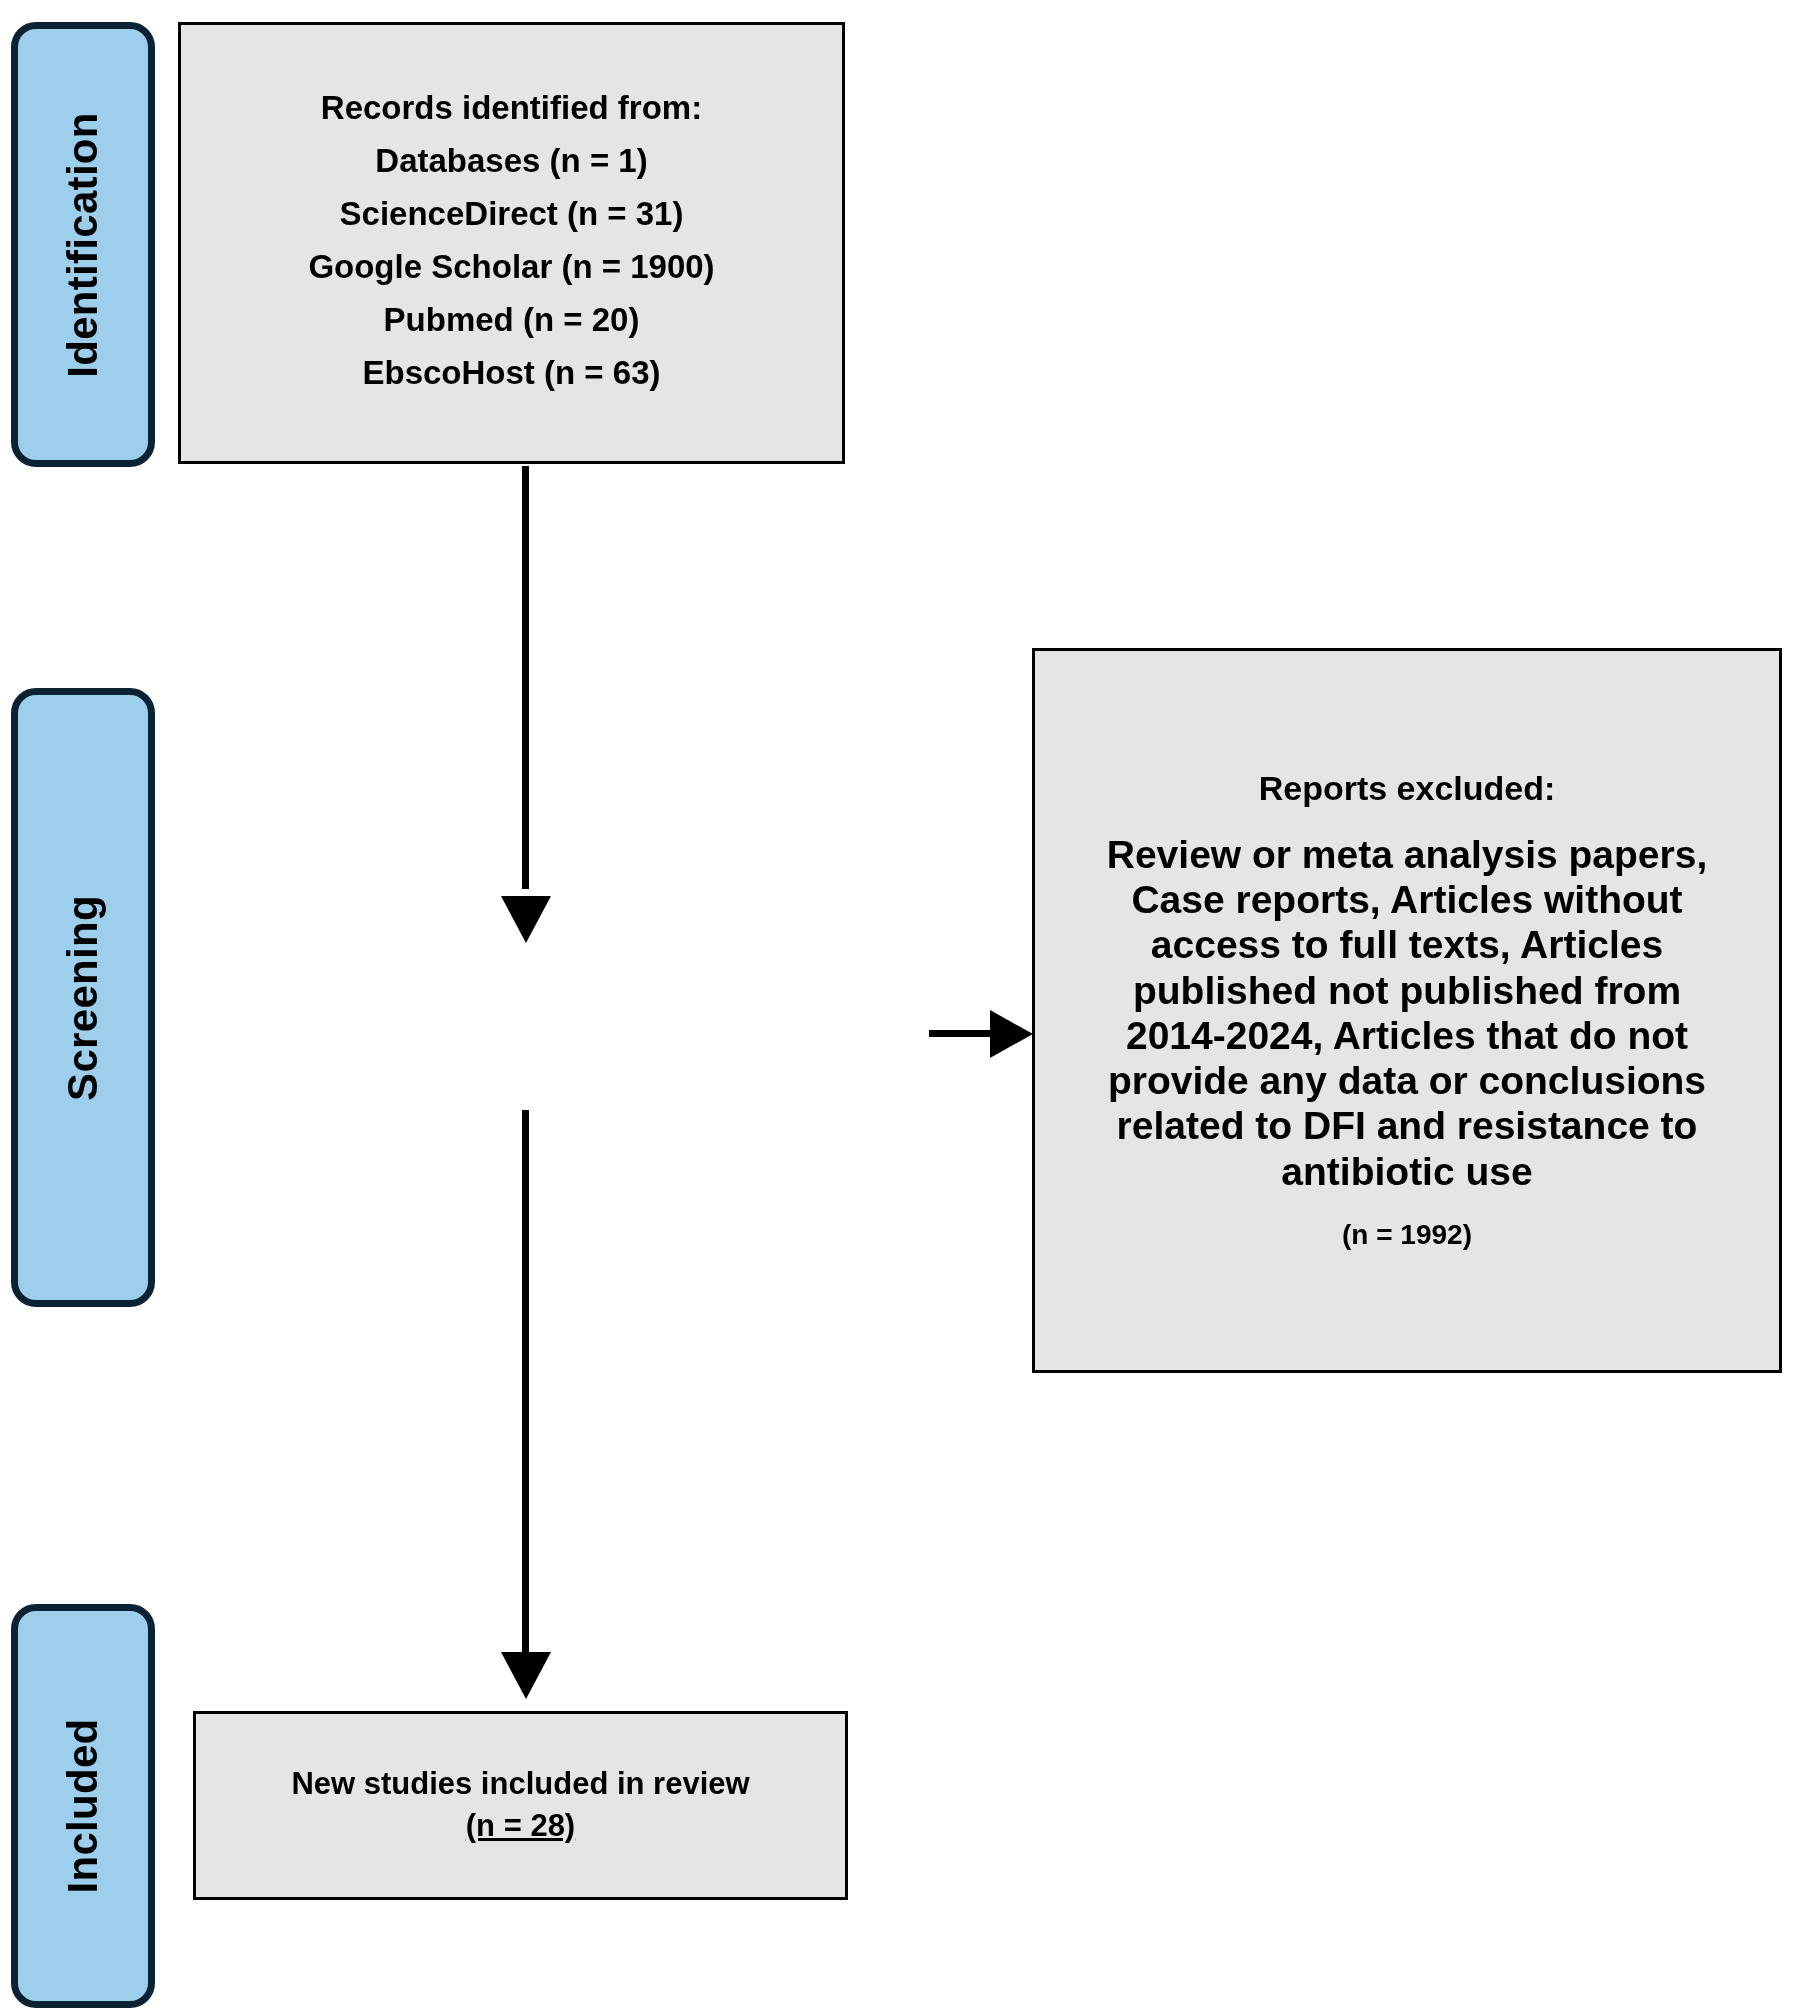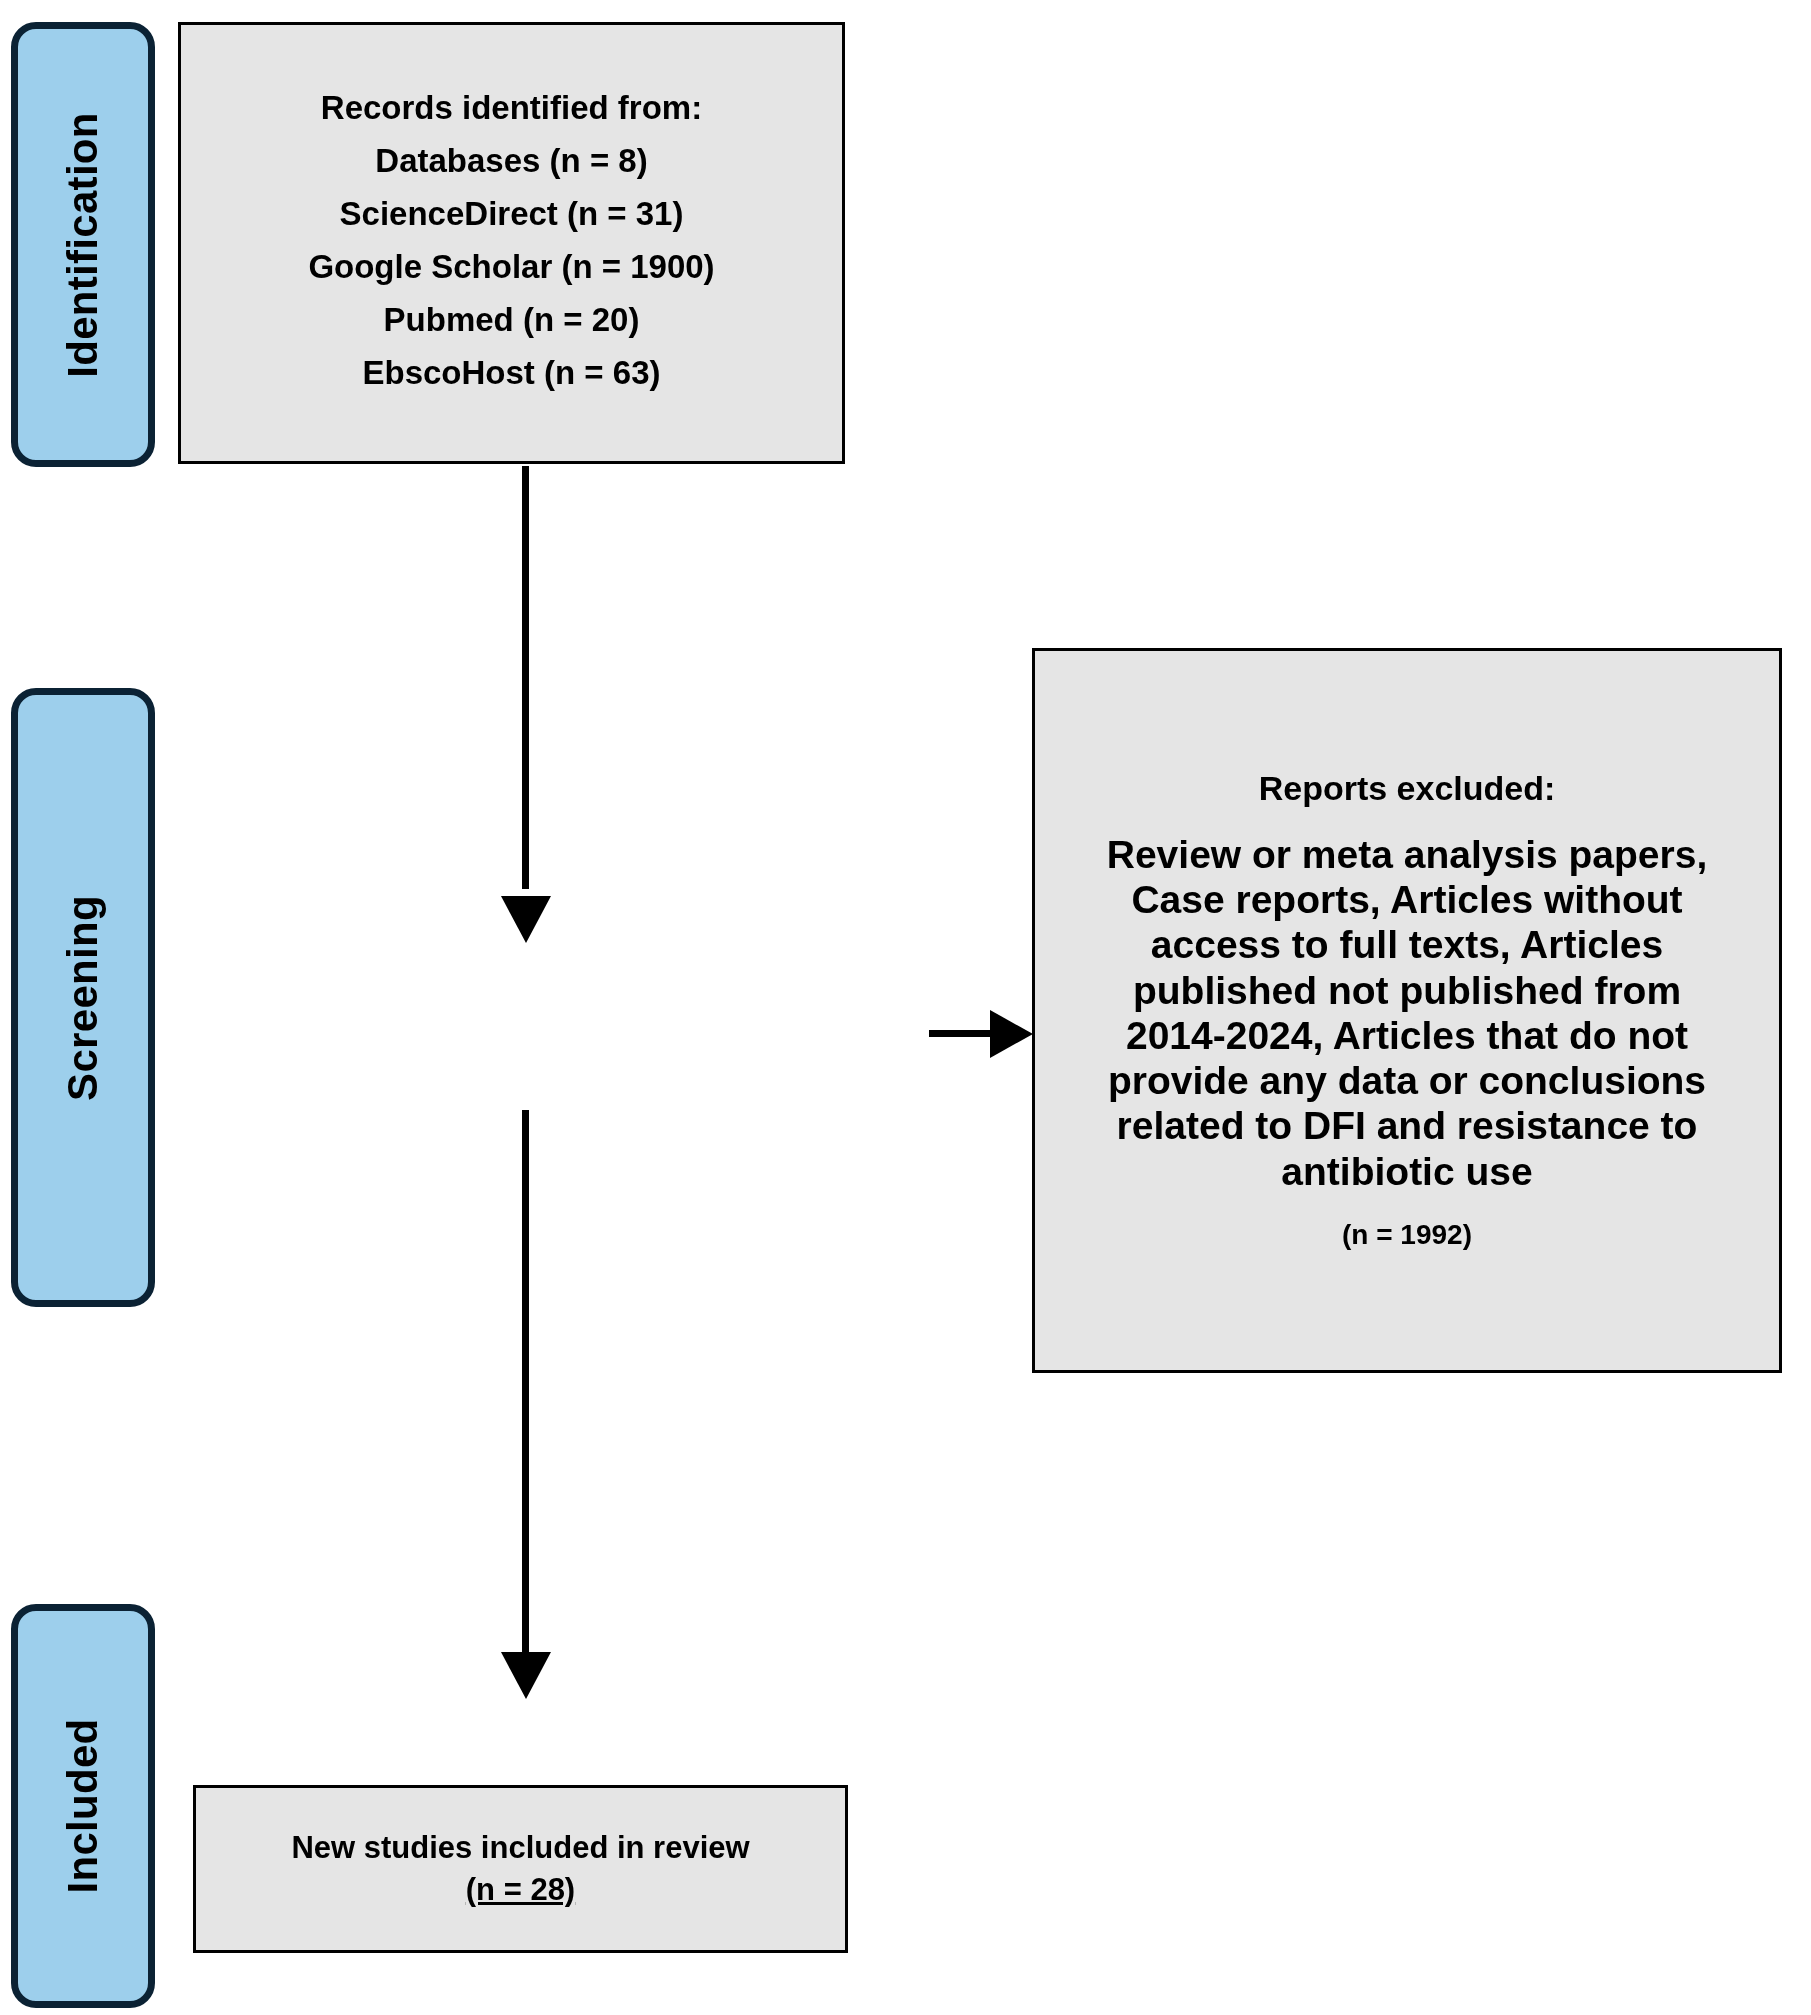--- a/index.html
+++ b/index.html
@@ -102,22 +102,22 @@
     line-height: 1.16;
     max-width: 654px;
   }
   #box-excluded .count {
     font-size: 28px;
     line-height: 1.1;
     margin-top: 26px;
   }
 
   #box-included {
-    left: 193px; top: 1785px;
-    width: 655px; height: 168px;
+    left: 193px; top: 1711px;
+    width: 655px; height: 189px;
     padding: 4.4px 7.7px;
   }
   #box-included .line {
     font-size: 31px;
     line-height: 1.05;
     white-space: nowrap;
   }
   #box-included .line.sub { margin-top: 9px; text-decoration: underline; }
 
   
@@ -170,21 +170,21 @@
   <div class="stage-tab" id="tab-screening">
     <span class="stage-tab-label">Screening</span>
   </div>
 
   <div class="stage-tab" id="tab-included">
     <span class="stage-tab-label">Included</span>
   </div>
 
   <div class="flow-box" id="box-identified">
     <div class="line">Records identified from:</div>
-    <div class="line">Databases  (n = 8)</div>
+    <div class="line">Databases  (n = 1)</div>
     <div class="line">ScienceDirect (n = 31)</div>
     <div class="line">Google Scholar (n = 1900)</div>
     <div class="line">Pubmed (n = 20)</div>
     <div class="line">EbscoHost (n = 63)</div>
   </div>
 
   <div class="arrow-v" id="arrow1-line"></div>
   <div class="arrow-head-down" id="arrow1-head"></div>
 
 

